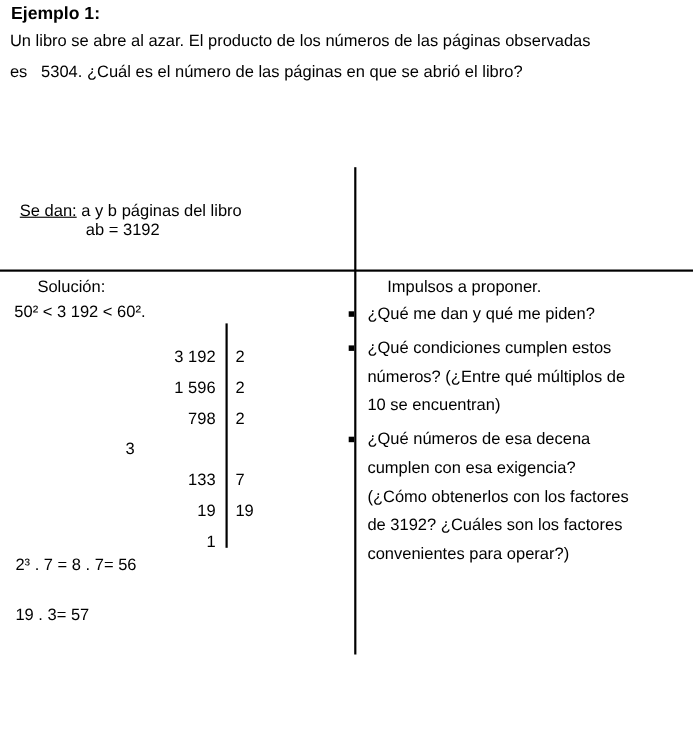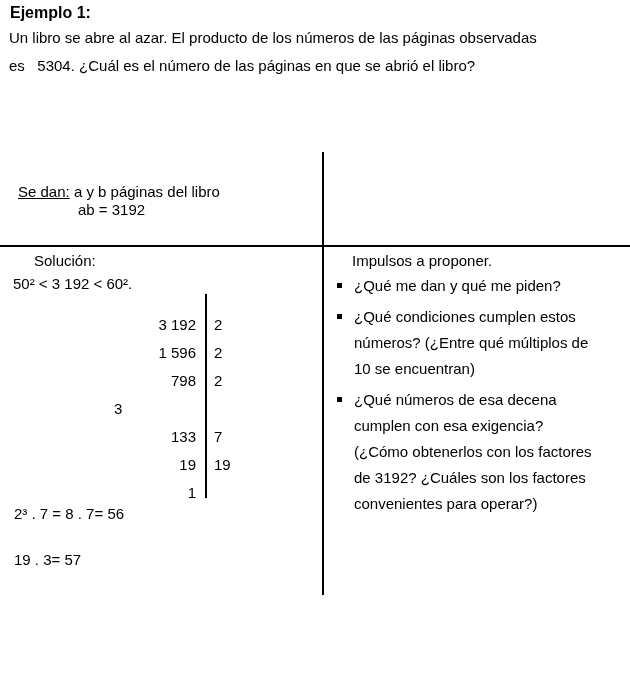--- a/index.html
+++ b/index.html
@@ -86,21 +86,21 @@
       <span class="dividend">1</span>
       <span class="divisor"></span>
     </div>
   </div>
 
   <div class="abs lh24" style="left:14px; top:502px;">2³ . 7 = 8 . 7= 56</div>
   <div class="abs lh24" style="left:14px; top:548px;">19 . 3= 57</div>
 
   <div class="abs lh22" style="left:352px; top:250px;">Impulsos a proponer.</div>
 
-  <div class="abs prompts-list" style="left:337px; top:273px;">
+  <div class="abs prompts-list" style="left:317px; top:273px;">
     <div class="prompt-item">
       <span class="bullet-sq"></span>
       <span class="prompt-text">¿Qué me dan y qué me piden?</span>
     </div>
     <div class="prompt-item">
       <span class="bullet-sq"></span>
       <span class="prompt-text">¿Qué condiciones cumplen estos
 números? (¿Entre qué múltiplos de
 10 se encuentran)</span>
     </div>

